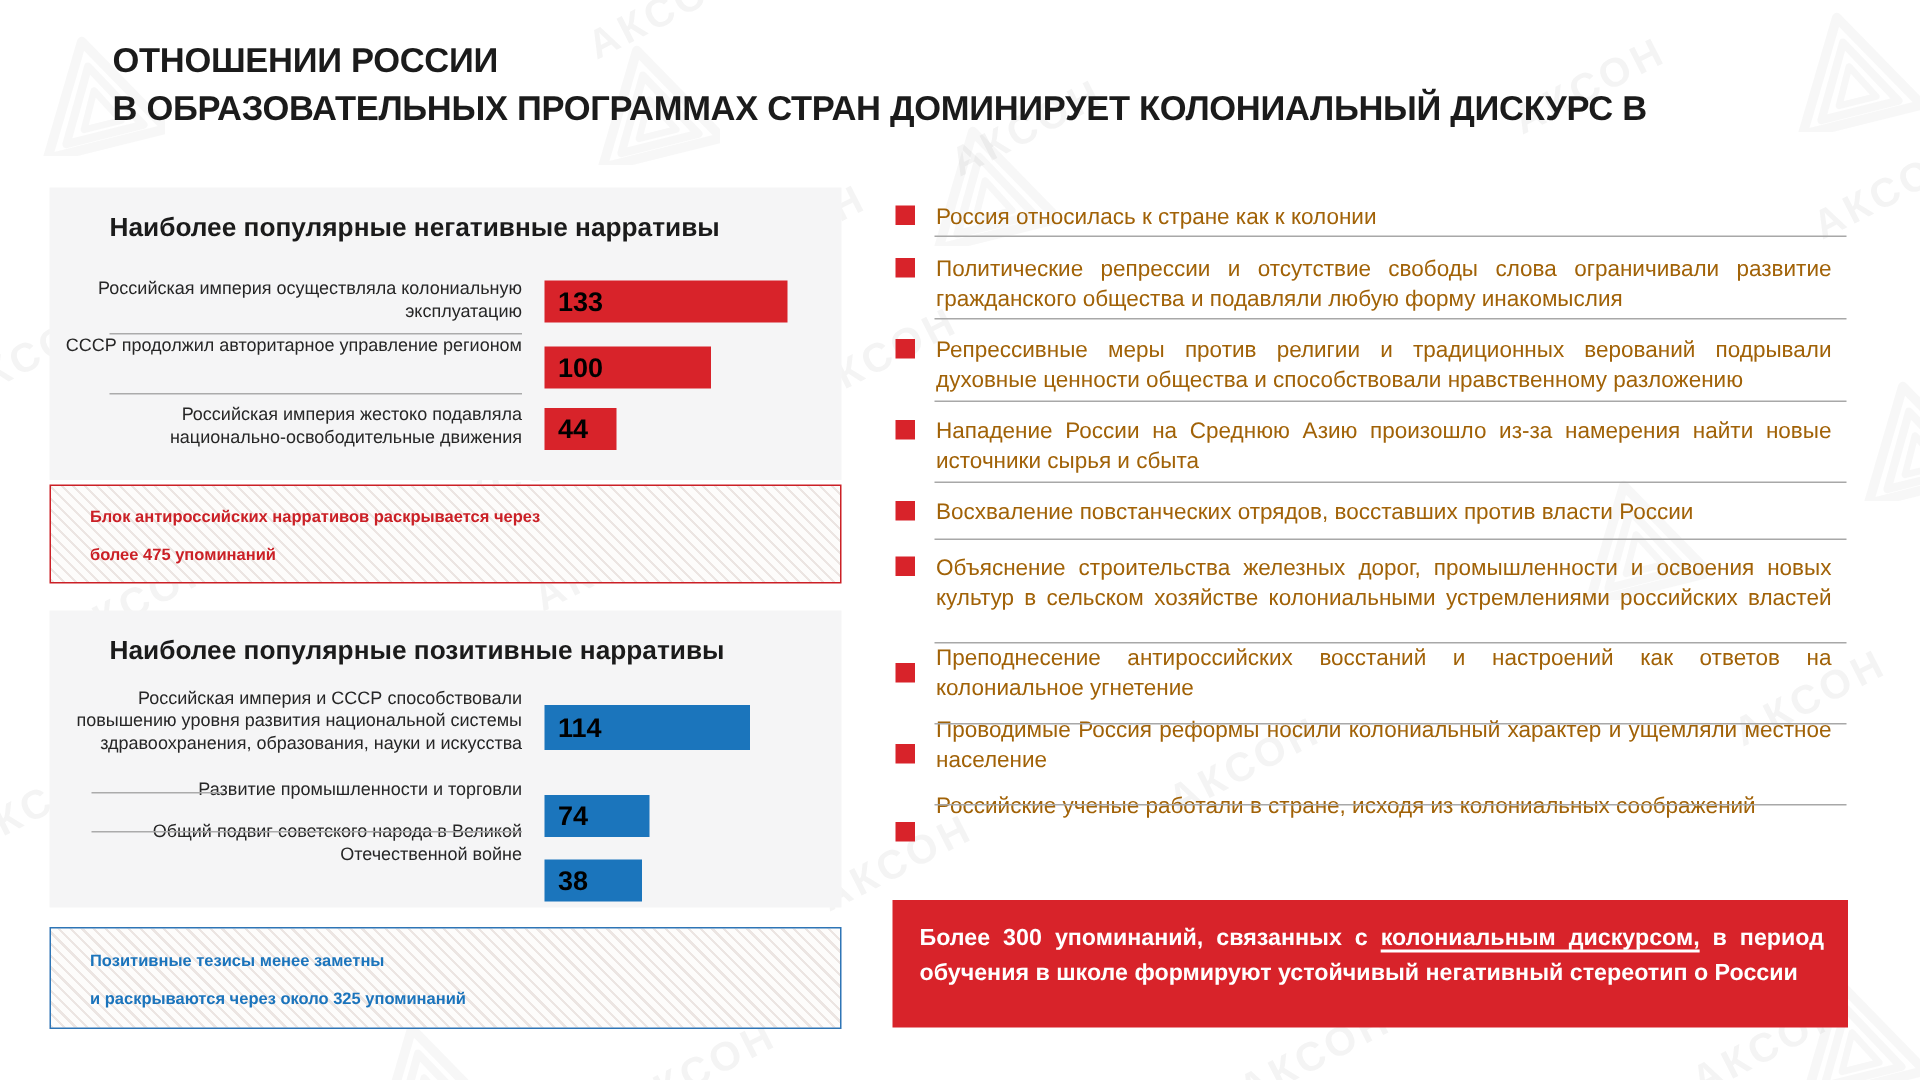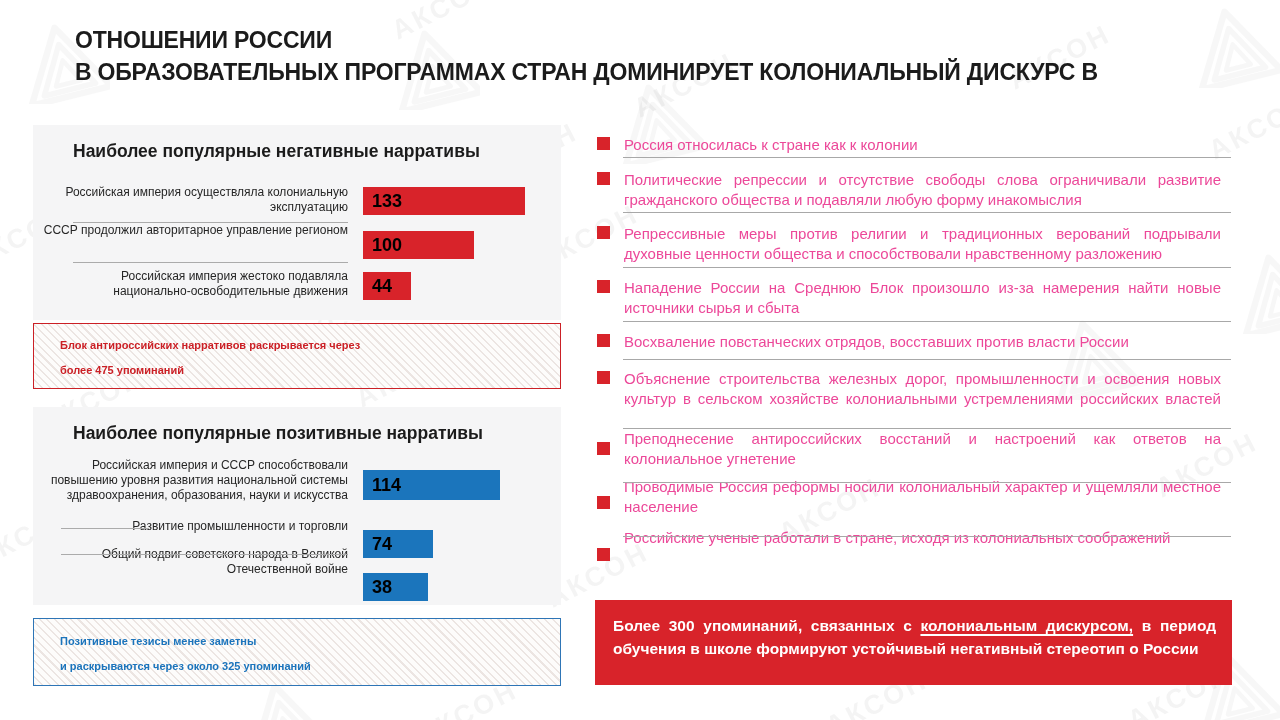--- a/index.html
+++ b/index.html
@@ -28,21 +28,21 @@
   #callout-neg{top:323px;height:66px;border:1.6px solid #cb2026;}
   #callout-pos{top:618px;height:68px;border:1.6px solid #2e75b6;}
   .callout .cl{margin:0 0 0 26px;font-size:11px;font-weight:800;line-height:25px;}
   #callout-neg .cl{color:#cb2026;}
   #callout-pos .cl{color:#1b74bc;}
   #callout-neg .cl:first-child{margin-top:9px;}
   #callout-pos .cl:first-child{margin-top:10px;}
   
   #rlist{position:absolute;left:595px;top:125px;width:637px;height:472px;}
   .rb{position:absolute;left:2px;width:13px;height:13px;background:#d8232a;}
-  .ritem{position:absolute;left:29px;width:597px;font-size:15px;line-height:20px;color:#ec4899;
+  .ritem{position:absolute;left:29px;width:597px;font-size:15px;line-height:20px;color:#a16207;
          text-align:justify;}
   .ritem.last-just{text-align-last:justify;}
   .rsep{position:absolute;left:28px;width:608px;height:1px;background:#a8a8a8;}
   
   #conclusion{position:absolute;left:595px;top:600px;width:637px;height:85px;background:#d8232a;
       box-sizing:border-box;padding:14px 16px 0 18px;color:#fff;font-weight:800;font-size:15.5px;
       line-height:23px;text-align:justify;}
   #conclusion u{text-underline-offset:3px;text-decoration-thickness:1.5px;}
 </style>
 </head>
@@ -193,21 +193,21 @@
   </div>
 
   <div id="rlist">
       <div class="rb" style="top: 12px;"></div>
       <div class="ritem" style="top: 10px;">Россия относилась к стране как к колонии</div>
       <div class="rb" style="top: 47px;"></div>
       <div class="ritem" style="top: 45px;">Политические репрессии и отсутствие свободы слова ограничивали развитие гражданского общества и подавляли любую форму инакомыслия</div>
       <div class="rb" style="top: 101px;"></div>
       <div class="ritem" style="top: 99px;">Репрессивные меры против религии и традиционных верований подрывали духовные ценности общества и способствовали нравственному разложению</div>
       <div class="rb" style="top: 155px;"></div>
-      <div class="ritem" style="top: 153px;">Нападение России на Среднюю Блок произошло из-за намерения найти новые источники сырья и сбыта</div>
+      <div class="ritem" style="top: 153px;">Нападение России на Среднюю Азию произошло из-за намерения найти новые источники сырья и сбыта</div>
       <div class="rb" style="top: 209px;"></div>
       <div class="ritem" style="top: 207px;">Восхваление повстанческих отрядов, восставших против власти России</div>
       <div class="rb" style="top: 246px;"></div>
       <div class="ritem last-just" style="top: 244px;">Объяснение строительства железных дорог, промышленности и освоения новых культур в сельском хозяйстве колониальными устремлениями российских властей</div>
       <div class="rb" style="top: 317px;"></div>
       <div class="ritem" style="top: 304px;">Преподнесение антироссийских восстаний и настроений как ответов на колониальное угнетение</div>
       <div class="rb" style="top: 371px;"></div>
       <div class="ritem" style="top: 352px;">Проводимые Россия реформы носили колониальный характер и ущемляли местное население</div>
       <div class="rb" style="top: 423px;"></div>
       <div class="ritem" style="top: 403px;">Российские ученые работали в стране, исходя из колониальных соображений</div>

